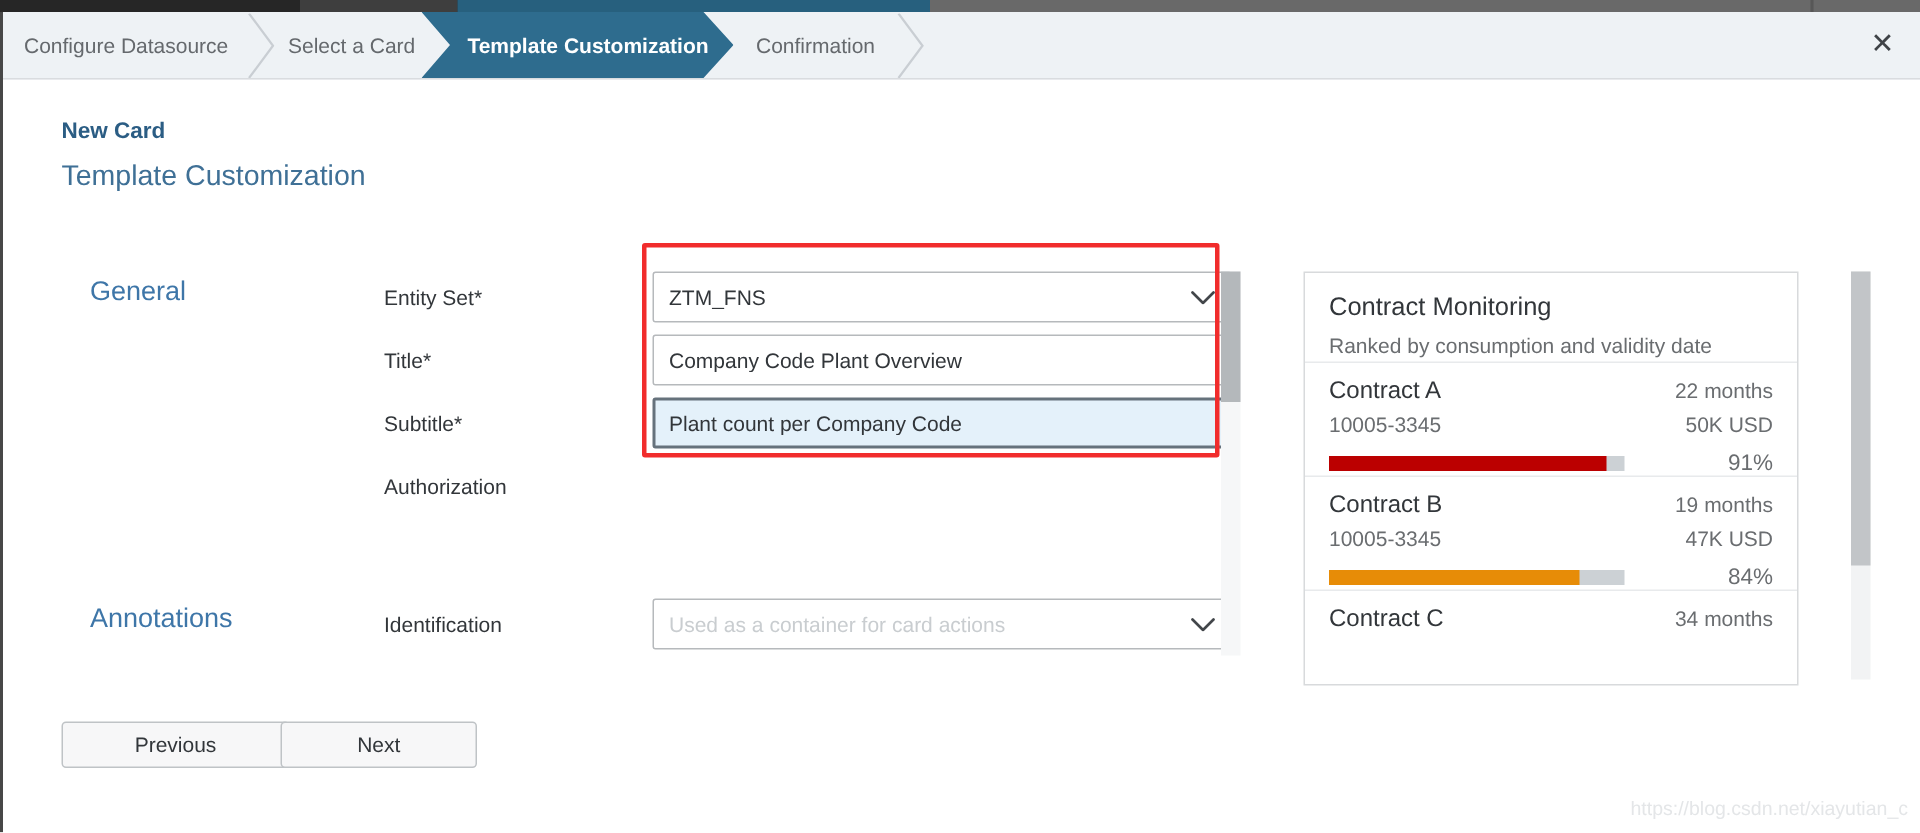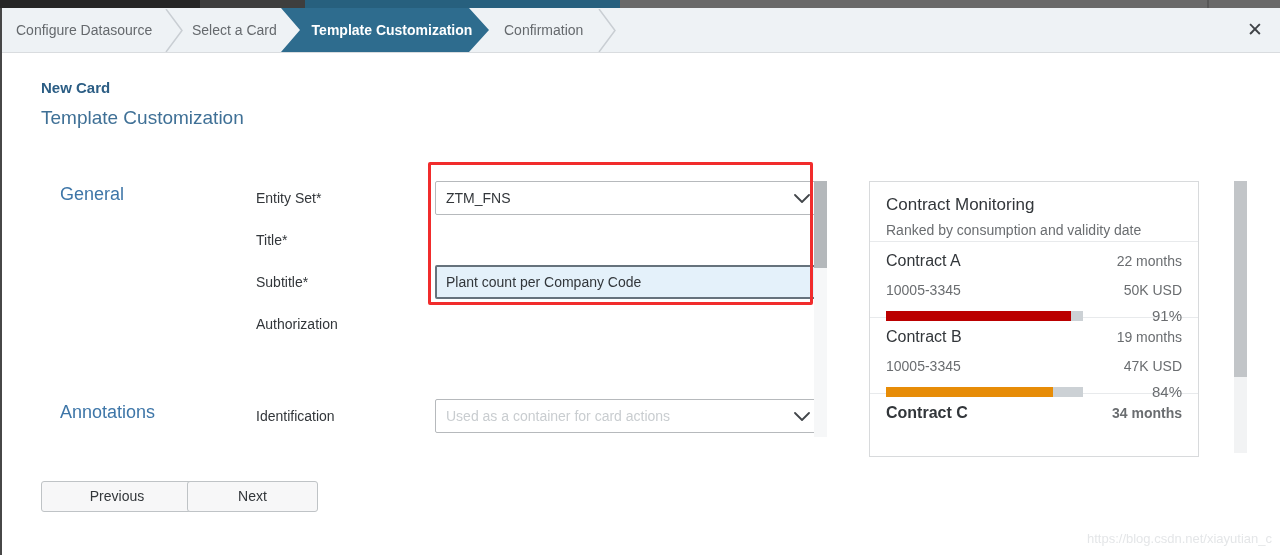--- a/index.html
+++ b/index.html
@@ -59,26 +59,26 @@
   .scrollbar-right .thumb{position:absolute;left:0;top:0;width:13px;height:196px;background:#c2c5c8;cursor:pointer;}
 
   
   .card{position:absolute;left:869px;top:181px;width:330px;height:276px;box-sizing:border-box;
         border:1px solid #d8dadc;background:#fff;overflow:hidden;}
   .card-head{padding:13px 16px 0 16px;height:59px;box-sizing:border-box;}
   .card-title{font-size:17px;color:#32363a;}
   .card-sub{font-size:14px;color:#6a6d70;margin-top:7px;}
   .card-divider{height:1px;background:#e8eaec;margin:0;}
   .crow{padding:10px 16px 0 16px;height:75px;box-sizing:border-box;}
-  .crow.last{height:30px;font-weight:bold;}
+  .crow.last{height:30px;}
   .cline{display:flex;justify-content:space-between;align-items:baseline;}
   .cname{font-size:16px;color:#32363a;}
   .cright{font-size:14px;color:#6a6d70;}
   .cid{font-size:14px;color:#6a6d70;}
-  .cline2{margin-top:12px;}
+  .cline2{margin-top:5px;}
   .cline3{margin-top:9px;display:flex;justify-content:space-between;align-items:center;}
   .bar-track{width:197px;height:10px;background:#ccd1d5;position:relative;}
   .bar-fill{position:absolute;left:0;top:0;height:10px;}
   .cpct{font-size:15px;color:#6a6d70;}
 
   
   .btn{position:absolute;top:481px;height:31px;box-sizing:border-box;background:#f7f7f8;
        border:1px solid #bfc3c6;border-radius:3px;font-size:14px;color:#32363a;
        font-family:"Liberation Sans",sans-serif;text-align:center;line-height:29px;cursor:pointer;}
   .btn-prev{left:41px;width:152px;}
@@ -128,20 +128,21 @@
 
   <div class="field f-0">
     <span class="combo-text">ZTM_FNS</span>
     <span class="combo-arrow">
       <svg width="16" height="9" viewBox="0 0 16 9">
         <path d="M1,1 L8,8 L15,1" fill="none" stroke="#42464a" stroke-width="1.8" stroke-linecap="round" stroke-linejoin="round"></path>
       </svg>
     </span>
   </div>
 
+  <input class="field f-1" type="text" value="Company Code Plant Overview" style="">
 
   <input class="field f-2 focused" type="text" value="Plant count per Company Code" style="">
 
 
   <div class="field f-4">
     <span class="combo-text" style="color:#c9cdd0;">Used as a container for card actions</span>
     <span class="combo-arrow">
       <svg width="16" height="9" viewBox="0 0 16 9">
         <path d="M1,1 L8,8 L15,1" fill="none" stroke="#42464a" stroke-width="1.8" stroke-linecap="round" stroke-linejoin="round"></path>
       </svg>

